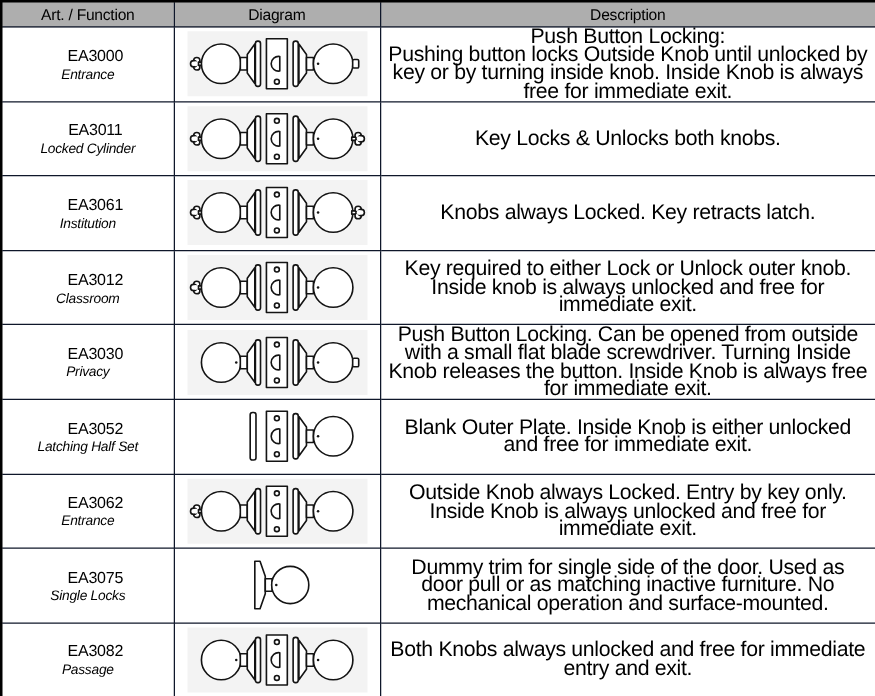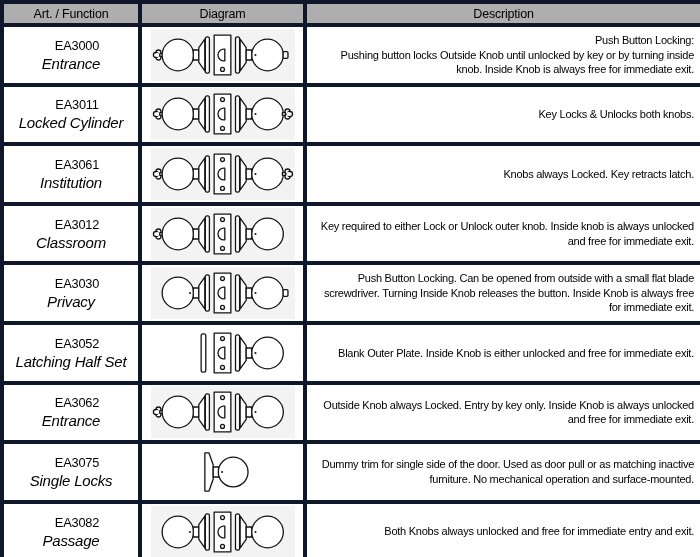--- a/index.html
+++ b/index.html
@@ -5,39 +5,39 @@
   html,body{margin:0;padding:0;}
   body{
     width:700px;height:557px;overflow:hidden;
     font-family:"Liberation Sans", sans-serif;
     color:#000;background:#fff;
   }
   table{
     border-collapse:collapse;table-layout:fixed;
     width:700px;height:557px;border:2px solid #000;
   }
-  th,td{border:4px solid #0f172a;padding:0;vertical-align:middle;}
+  th,td{border:1px solid #0f172a;padding:0;vertical-align:middle;}
   thead th{
     background:var(--header-bg,#aeaeae);
     font-weight:400;font-size:12.5px;height:19px;
     letter-spacing:-0.2px;text-align:center;
   }
   tbody tr{height:59.6px;}
   .cell-art{text-align:center;}
   .art{font-size:12.8px;letter-spacing:-0.2px;padding-left:12px;}
-  .func{font-size:15px;font-style:italic;letter-spacing:-0.2px;margin-top:2px;}
+  .func{font-size:11px;font-style:italic;letter-spacing:-0.2px;margin-top:2px;}
   .cell-diagram{text-align:center;}
   .panel{
     width:144px;height:52px;margin:0 auto;
     background:var(--panel-bg,#f3f3f3);
     display:flex;align-items:center;justify-content:center;
   }
   .panel.no-panel{background:#fff;}
   .cell-desc{padding:0 6px;}
-  .desc{font-size:11px;line-height:14.5px;text-align:right;letter-spacing:-0.25px;}
+  .desc{font-size:17px;line-height:14.5px;text-align:center;letter-spacing:-0.25px;}
 </style>
 </head>
 <body>
 
 <div>
   <table>
     <colgroup>
       <col style="width:138px">
         <col style="width:165px">
         <col style="width:397px">

